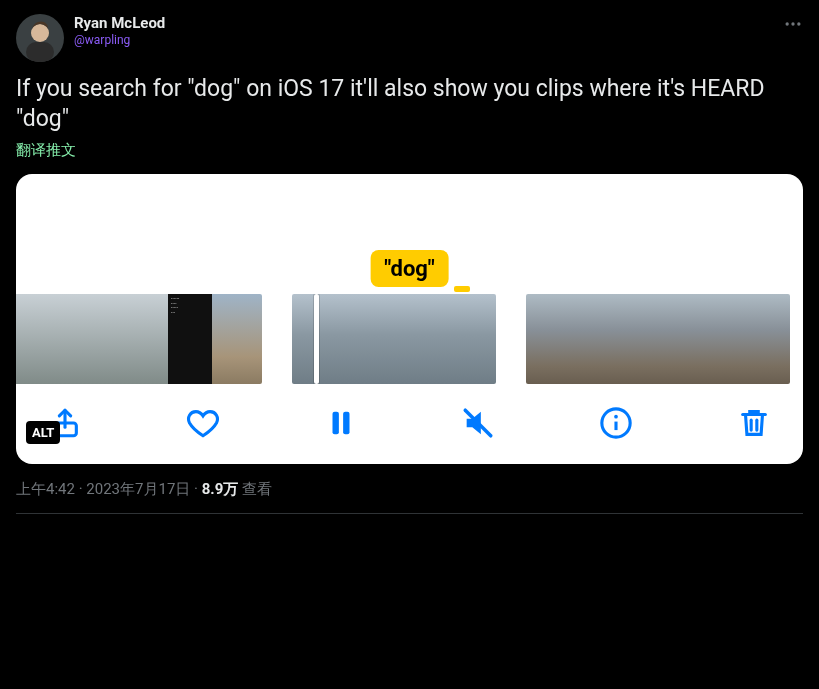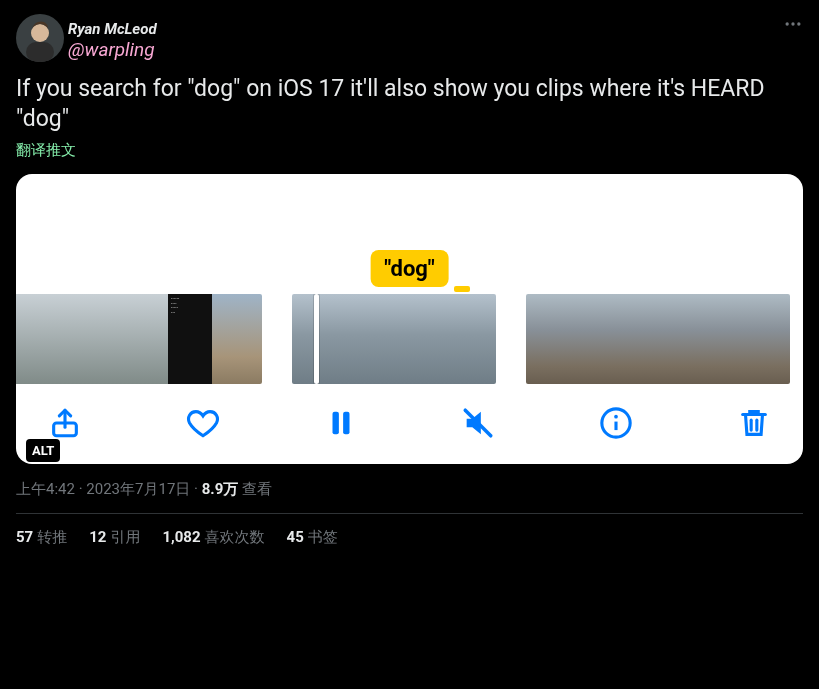--- a/index.html
+++ b/index.html
@@ -10,45 +10,44 @@
     height: 689px;
     overflow: hidden;
     color: #e7e9ea;
   }
   .tweet {
     padding: 14px 16px 8px 16px;
     position: relative;
   }
   .header {
     display: flex;
-    align-items: flex-end;
-    gap: 4px;
+    align-items: flex-start;
+    gap: 10px;
     margin-bottom: 12px;
-    font-style: italic;
   }
   .avatar {
     width: 48px;
     height: 48px;
     border-radius: 50%;
     flex-shrink: 0;
     overflow: hidden;
   }
   .user-block {
     display: flex;
     flex-direction: column;
     line-height: 1.25;
   }
   .display-name {
     font-weight: 700;
     font-size: 15px;
     color: #e7e9ea;
   }
   .handle {
-    font-size: 19px;
-    color: #f9a8d4;
+    font-size: 12px;
+    color: #8b5cf6;
   }
   .more-btn {
     position: absolute;
     right: 16px;
     top: 14px;
     color: #71767b;
     font-size: 20px;
     line-height: 1;
     cursor: pointer;
   }
@@ -168,21 +167,21 @@
     color: #007aff;
     cursor: pointer;
     display: flex;
     align-items: center;
     justify-content: center;
   }
   .ctrl svg { width: 100%; height: 100%; }
   .alt-badge {
     position: absolute;
     left: 10px;
-    bottom: 2px;
+    bottom: 20px;
     background: #000;
     color: #fff;
     font-size: 13px;
     font-weight: 700;
     padding: 4px 6px;
     border-radius: 4px;
   }
   .meta-line {
     margin-top: 16px;
     font-size: 15px;
@@ -318,20 +317,14 @@
 
     <div class="alt-badge">ALT</div>
   </div>
 
   <div class="meta-line">
     <span>上午4:42</span><span class="dot"></span><span>2023年7月17日</span><span class="dot"></span><span class="views-count">8.9万</span> <span>查看</span>
   </div>
 
   <div class="divider"></div>
 
-  <div class="stats">
-    <span class="stat-item"><span class="num">57</span><span>转推</span></span>
-    <span class="stat-item"><span class="num">12</span><span>引用</span></span>
-    <span class="stat-item"><span class="num">1,082</span><span>喜欢次数</span></span>
-    <span class="stat-item"><span class="num">45</span><span>书签</span></span>
-  </div>
 
 </div>
 
 </body></html>

